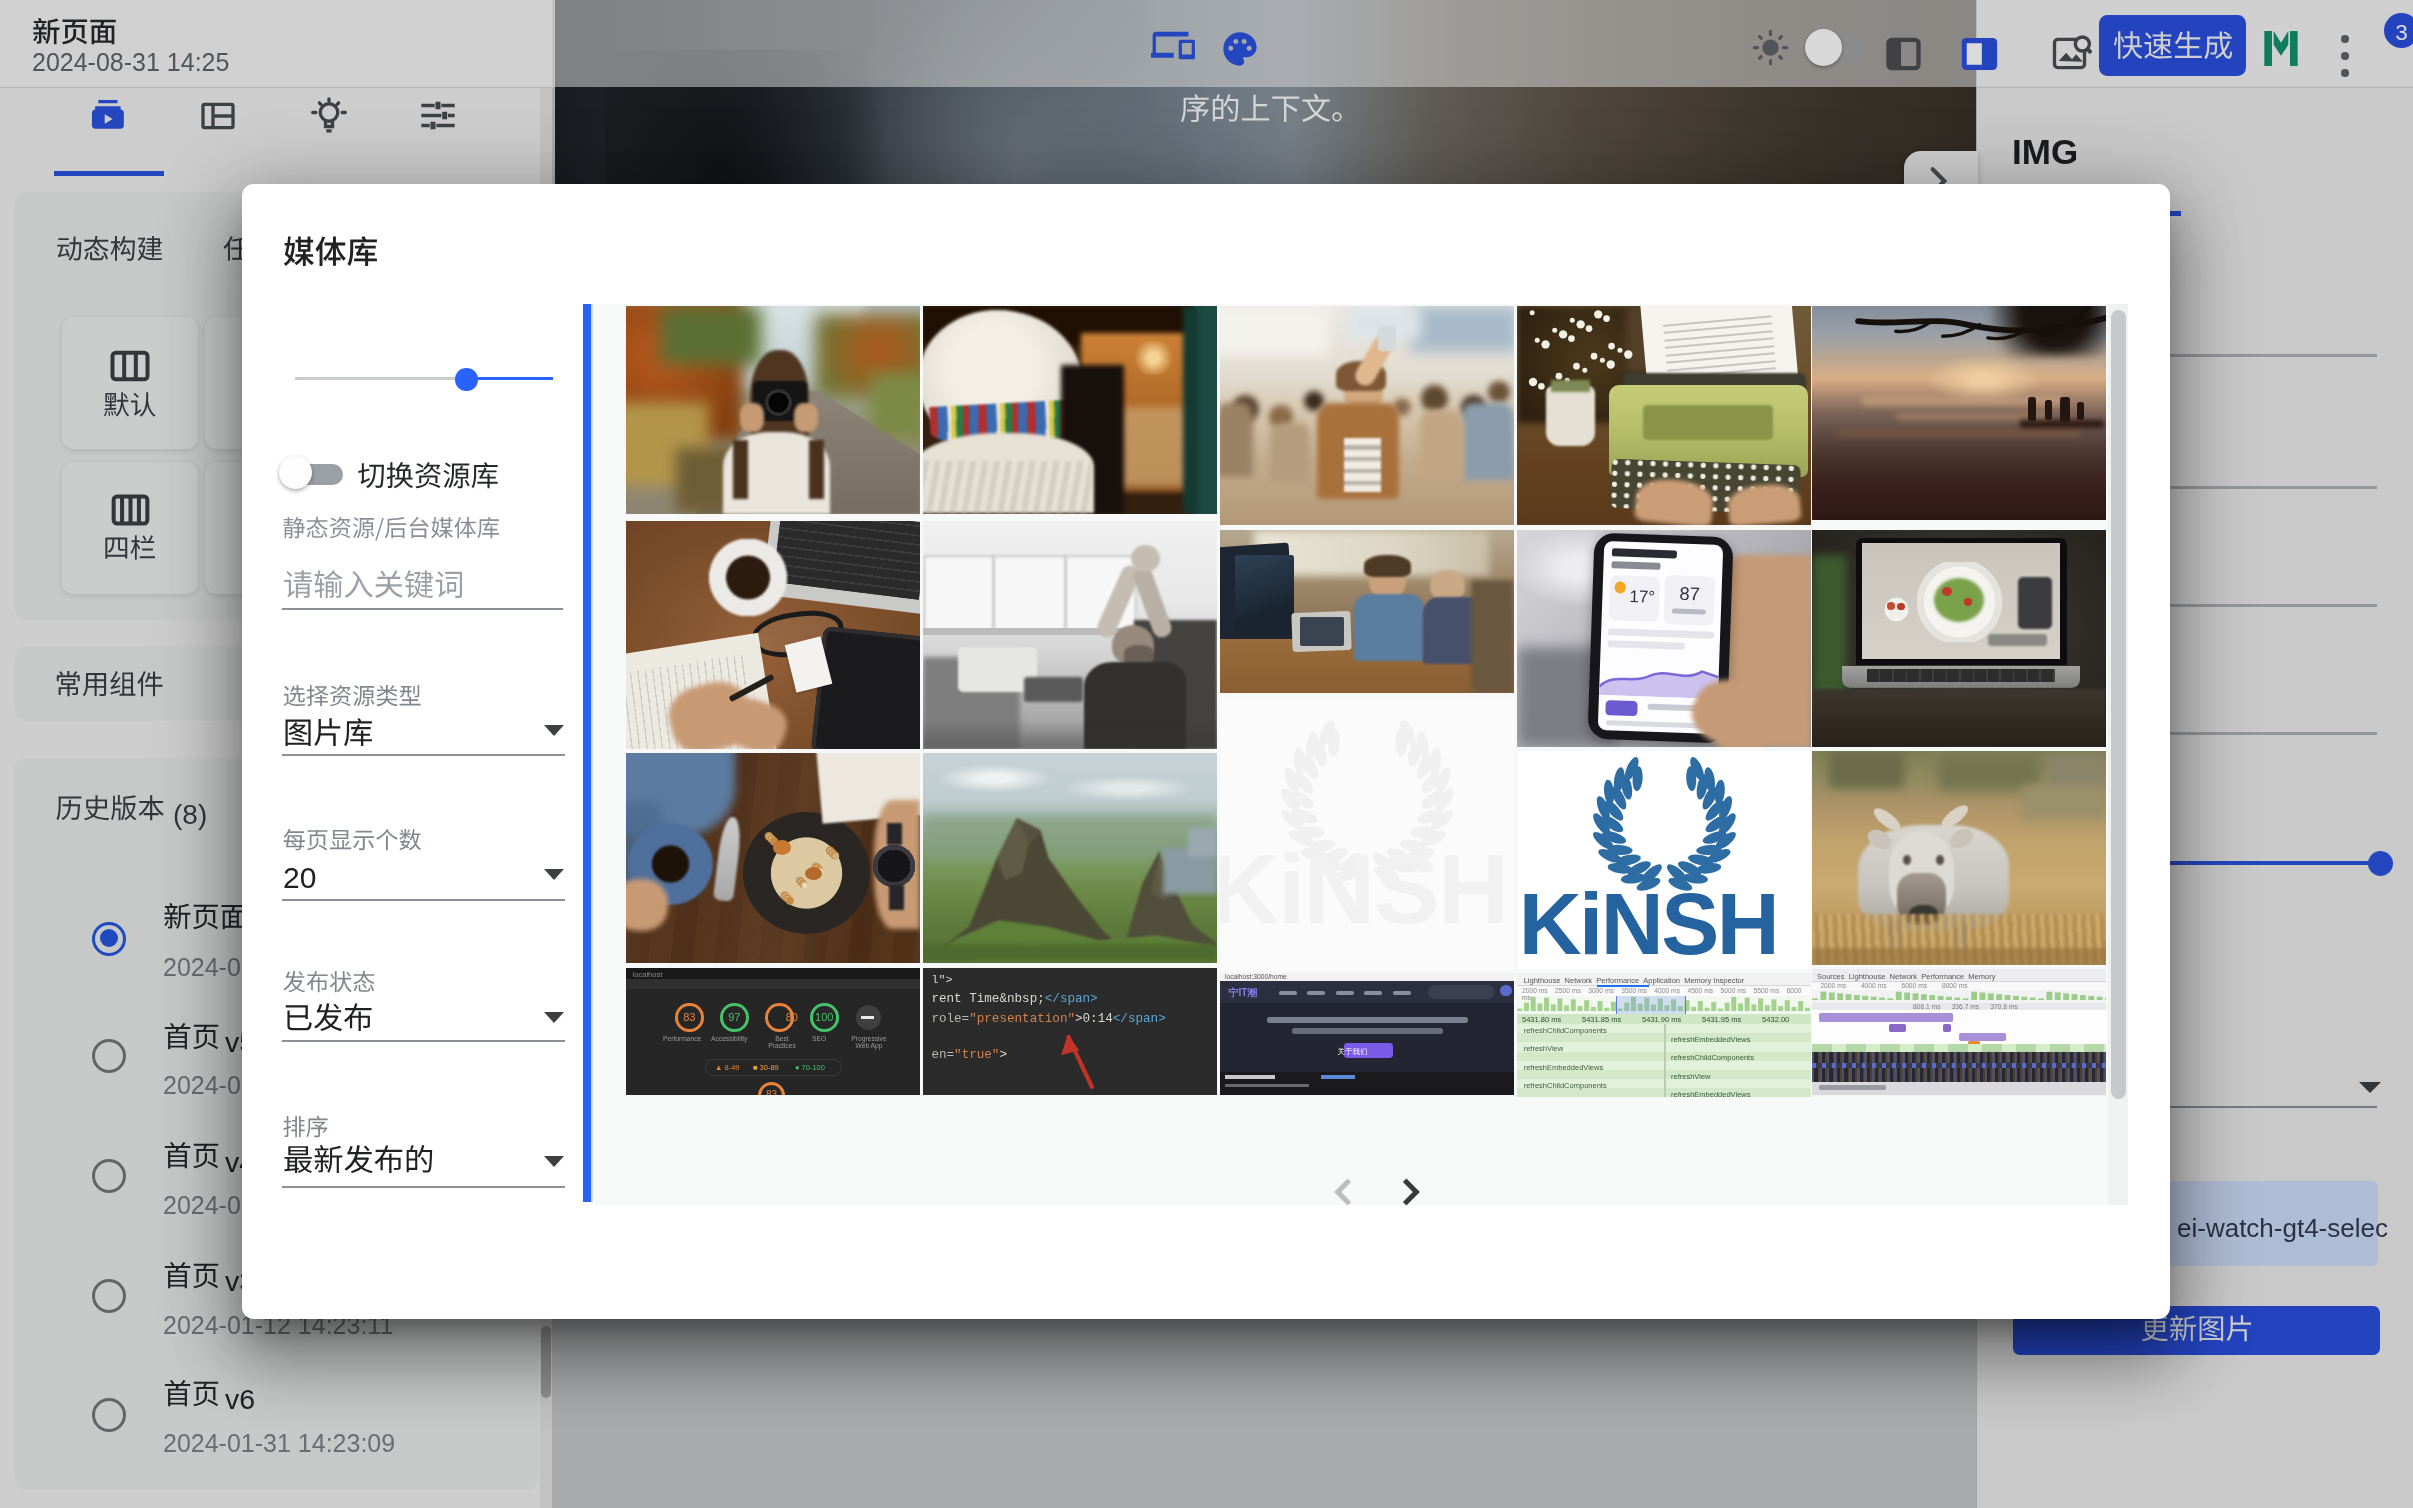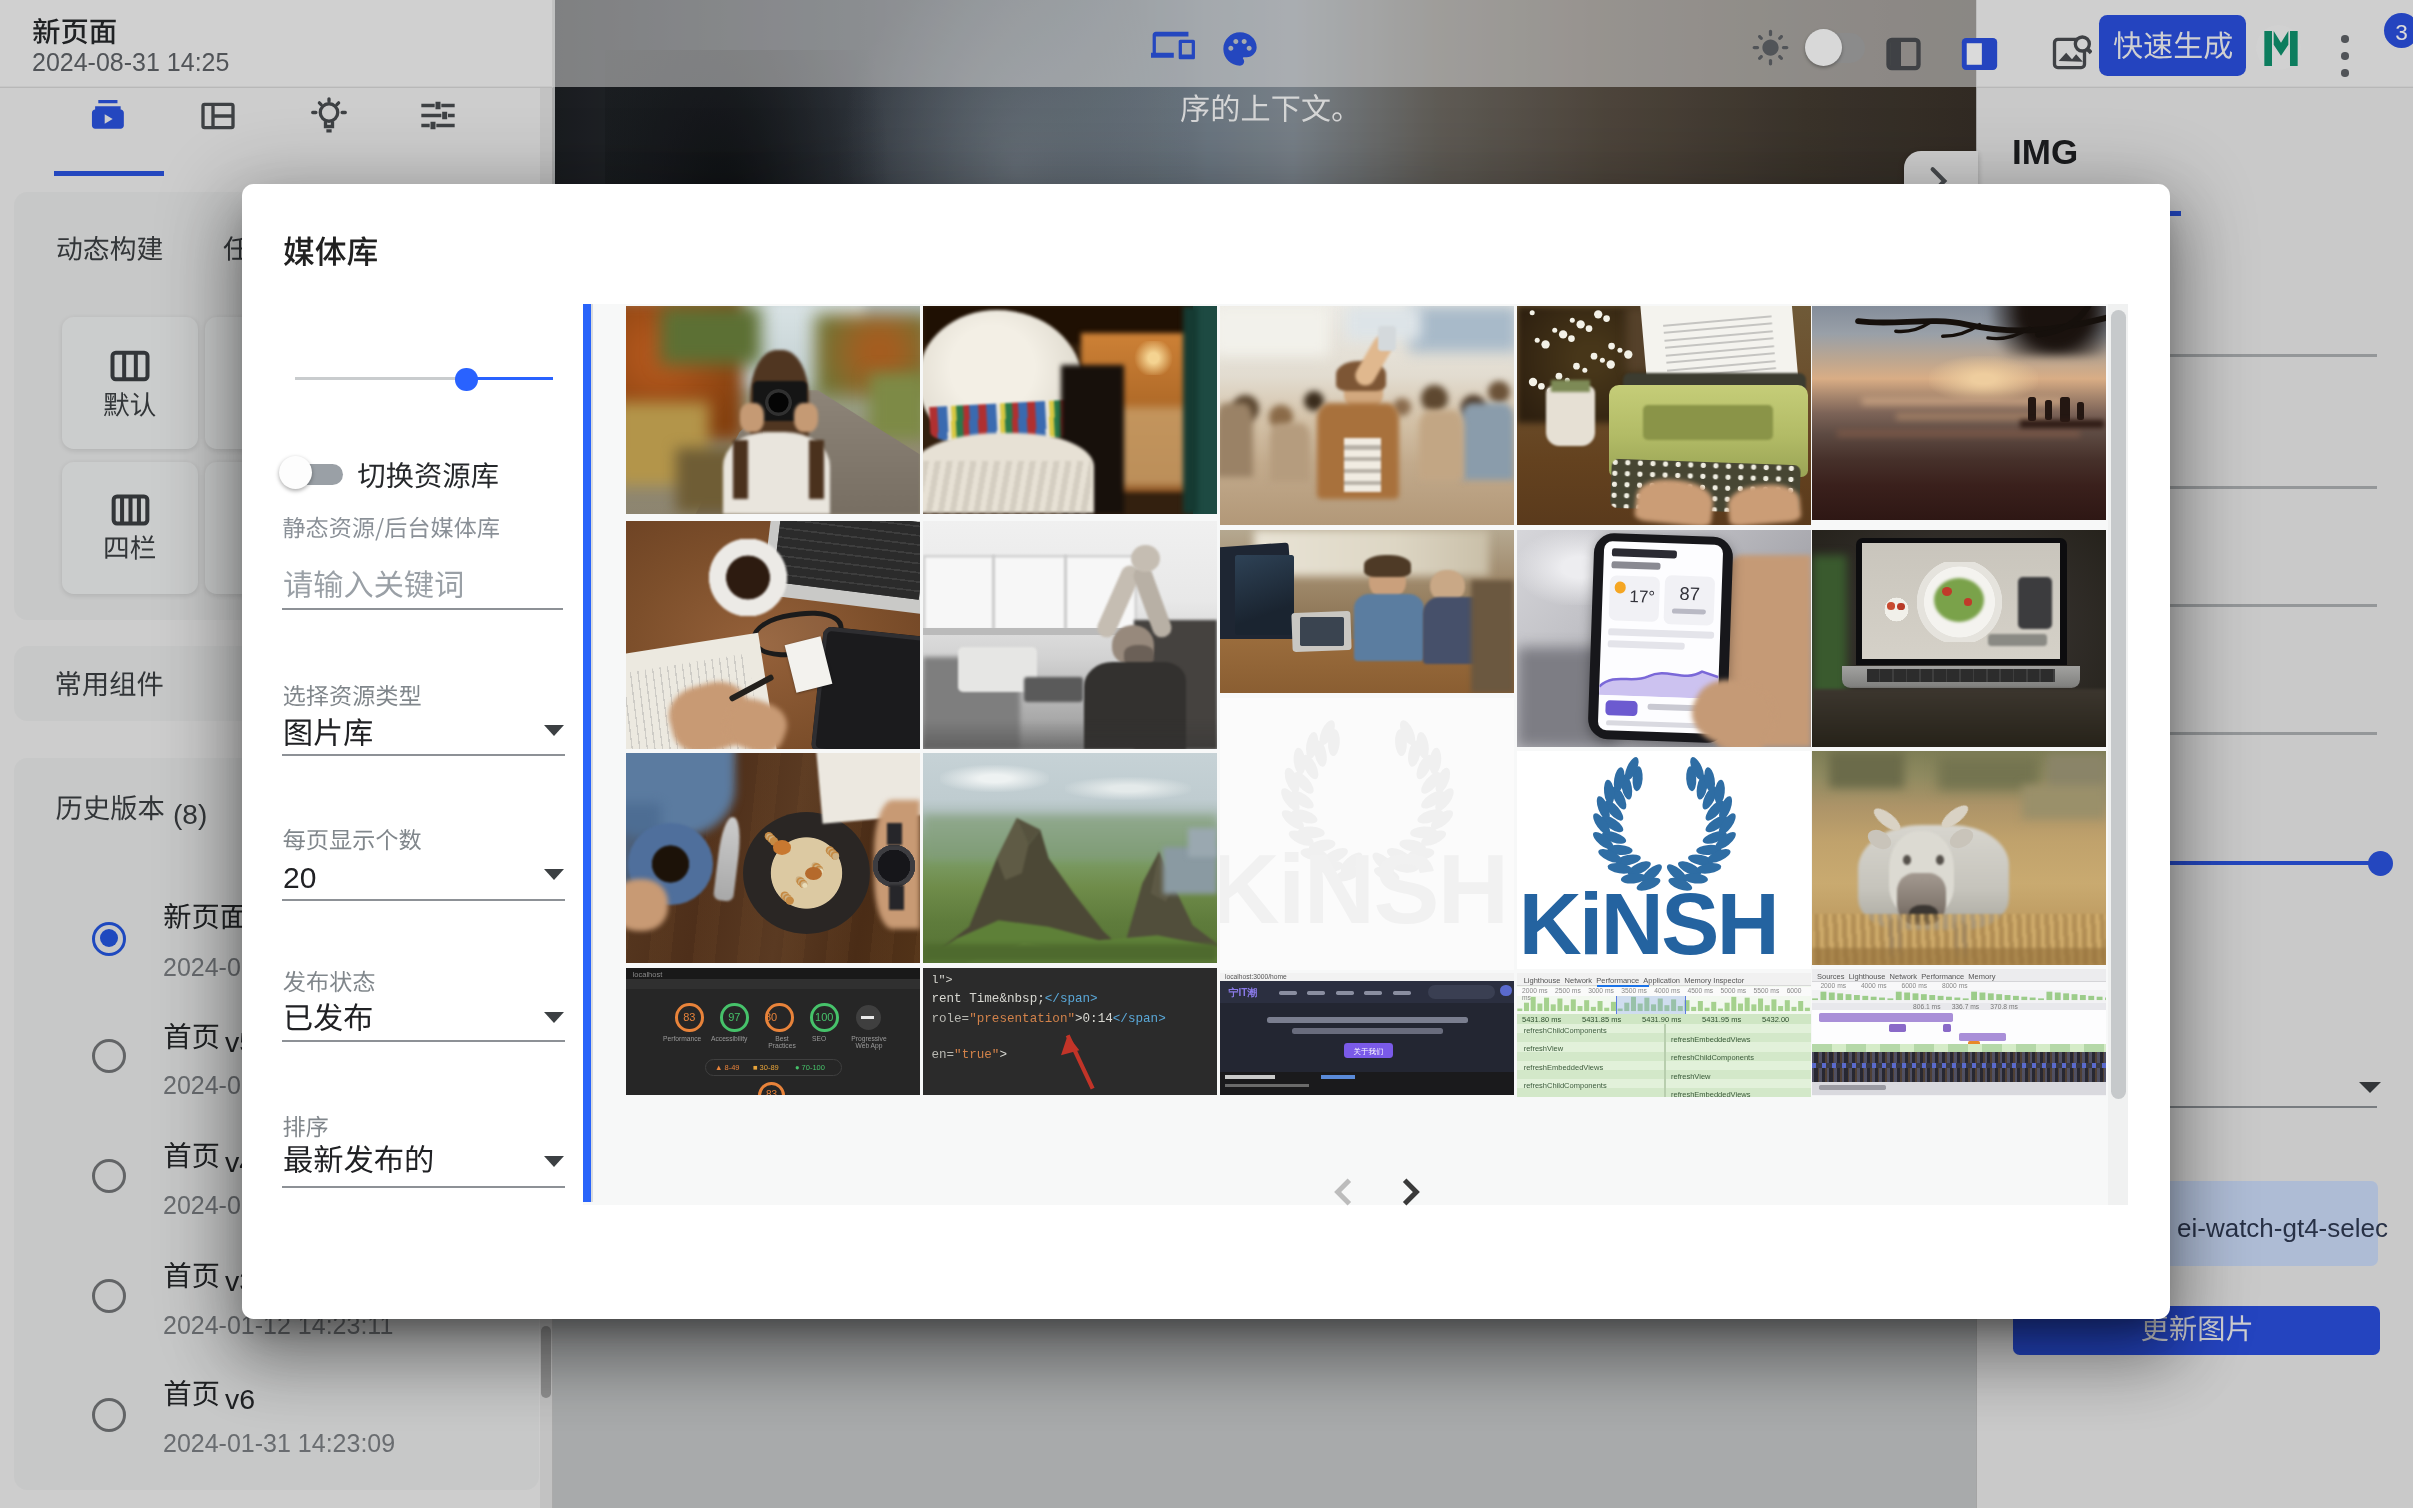--- a/index.html
+++ b/index.html
@@ -331,21 +331,21 @@
       <div class="ab" style="left:384px;top:784px;width:294px;height:127px;overflow:hidden;background:#e8e8e8">
 <div class="ab" style="left:0px;top:0px;width:294px;height:127px;background:#262626"></div>
 <div class="ab" style="left:0px;top:0px;width:294px;height:11px;background:#191919"></div>
 <div class="ab" style="left:0px;top:11px;width:294px;height:10px;background:#303030"></div>
 <div class="ab lat" style="left:6.7px;top:1.7px;font-size:7.5px;color:#8a8a8a">localhost</div>
 <div class="ab" style="left:49px;top:35px;width:28.5px;height:28.5px;border-radius:50%;border:3.4px solid #e8833a"></div>
         <div class="ab lat" style="left:49px;top:43px;width:28.5px;text-align:center;font-size:11px;color:#e8833a">83</div>
         <div class="ab" style="left:94px;top:35px;width:28.5px;height:28.5px;border-radius:50%;border:3.4px solid #46c26a"></div>
         <div class="ab lat" style="left:94px;top:43px;width:28.5px;text-align:center;font-size:11px;color:#46c26a">97</div>
         <div class="ab" style="left:139px;top:35px;width:28.5px;height:28.5px;border-radius:50%;border:3.4px solid #e8833a"></div>
-        <div class="ab lat" style="left:139px;top:43px;width:33px;text-align:left;font-size:11px;color:#e8833a">80</div>
+        <div class="ab lat" style="left:139px;top:43px;width:33px;text-align:right;font-size:11px;color:#e8833a">80</div>
         <div class="ab" style="left:184px;top:35px;width:28.5px;height:28.5px;border-radius:50%;border:3.4px solid #46c26a"></div>
         <div class="ab lat" style="left:184px;top:43px;width:28.5px;text-align:center;font-size:11px;color:#46c26a">100</div>
 <div class="ab" style="left:230px;top:37px;width:25px;height:25px;border-radius:50%;background:#3f3f3f"></div>
 <div class="ab" style="left:235px;top:48px;width:13.4px;height:3.4px;background:#e9e9e9"></div>
 <div class="ab lat" style="left:37px;top:67px;font-size:6.7px;color:#9a9a9a">Performance</div>
 <div class="ab lat" style="left:85px;top:67px;font-size:6.7px;color:#9a9a9a">Accessibility</div>
 <div class="ab lat" style="left:139px;top:67px;width:34px;text-align:center;font-size:6.7px;color:#9a9a9a">Best Practices</div>
 <div class="ab lat" style="left:186px;top:67px;font-size:6.7px;color:#9a9a9a">SEO</div>
 <div class="ab lat" style="left:223px;top:67px;width:40px;text-align:center;font-size:6.7px;color:#9a9a9a">Progressive Web App</div>
 <div class="ab" style="left:79px;top:91px;width:137px;height:17px;border:0.8px solid #3f3f3f;border-radius:8.4px"></div>
@@ -511,21 +511,21 @@
 <div class="ab" style="left:59px;top:17.6px;width:18.4px;height:4.2px;background:#8a8ea0;border-radius:1.7px"></div>
         <div class="ab" style="left:87px;top:17.6px;width:18.4px;height:4.2px;background:#8a8ea0;border-radius:1.7px"></div>
         <div class="ab" style="left:116px;top:17.6px;width:18.4px;height:4.2px;background:#8a8ea0;border-radius:1.7px"></div>
         <div class="ab" style="left:144px;top:17.6px;width:18.4px;height:4.2px;background:#8a8ea0;border-radius:1.7px"></div>
         <div class="ab" style="left:173px;top:17.6px;width:18.4px;height:4.2px;background:#8a8ea0;border-radius:1.7px"></div>
 <div class="ab" style="left:208px;top:11.7px;width:67px;height:14.2px;background:#3a3f52;border-radius:7.5px"></div>
 <div class="ab" style="left:280px;top:11.7px;width:11.7px;height:11.7px;border-radius:50%;background:#5a6acd"></div>
 <div class="ab" style="left:47px;top:44px;width:201px;height:5.9px;background:#8a8ea0;border-radius:2.5px;opacity:.85"></div>
 <div class="ab" style="left:72px;top:55px;width:151px;height:5.9px;background:#7a7e90;border-radius:2.5px;opacity:.8"></div>
 <div class="ab" style="left:124px;top:70px;width:49px;height:15px;background:#7a5ae8;border-radius:3.4px"></div>
-<div class="ab lat" style="left:124px;top:74px;width:49px;text-align:center;font-size:7.5px;color:#fff">关于我们</div>
+<div class="ab lat" style="left:108px;top:74px;width:49px;text-align:center;font-size:7.5px;color:#fff">关于我们</div>
 <div class="ab" style="left:0px;top:99px;width:294px;height:23.5px;background:#1a1a1c"></div>
 <div class="ab" style="left:5px;top:102px;width:50px;height:4.2px;background:#c9c9c9"></div>
 <div class="ab" style="left:5px;top:111px;width:84px;height:3.4px;background:#6a6a6a"></div>
 <div class="ab" style="left:101px;top:102px;width:34px;height:4.2px;background:#5a8ad8"></div>
 </div>
       <div class="ab" style="left:1275px;top:122px;width:294px;height:219px;overflow:hidden;background:#e8e8e8">
 <div class="ab" style="left:0px;top:0px;width:294px;height:219px;background:linear-gradient(180deg,#6f5a38 0%,#6b4e2c 40%,#64421f 70%,#5a3a1c 100%)"></div>
 <div class="ab" style="left:0px;top:0px;width:134px;height:117px;background:radial-gradient(circle at 55% 45%,#473619 15%,#2e2010 85%);filter:blur(3.4px)"></div>
 <div class="ab" style="left:109px;top:0px;width:92px;height:67px;background:#55412a;filter:blur(5px)"></div>
 <svg class="ab" style="left:0;top:0" width="134" height="117" viewBox="0 0 160 140">

